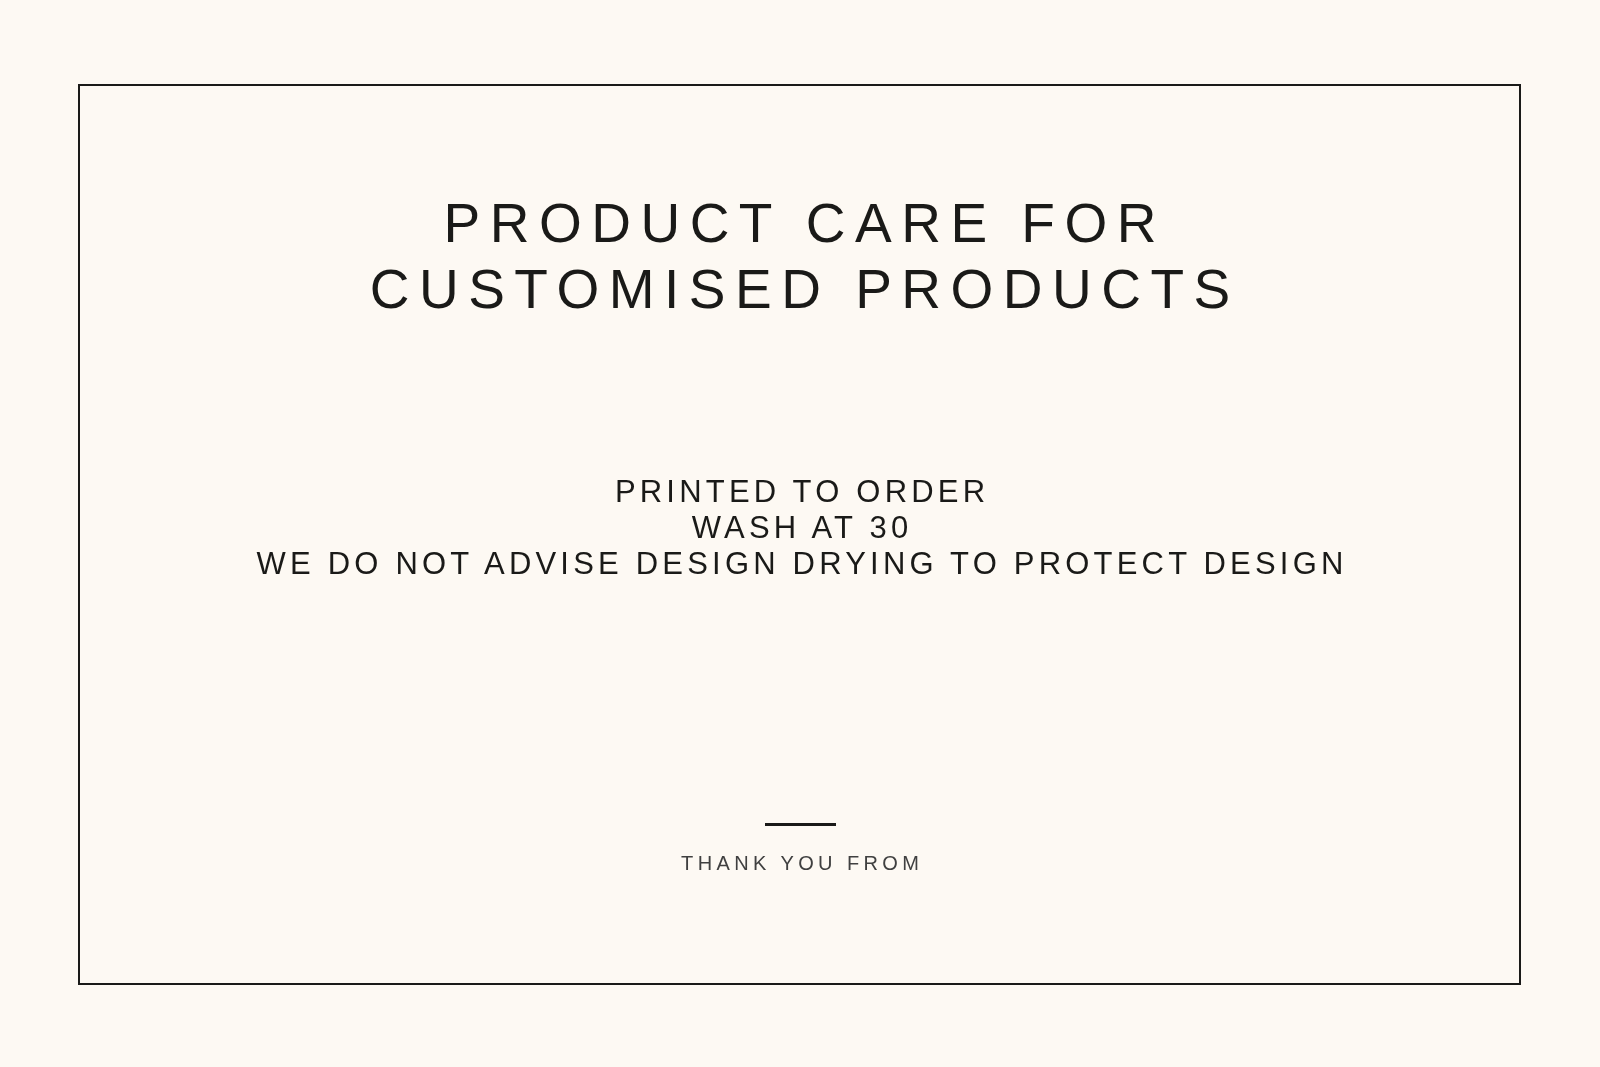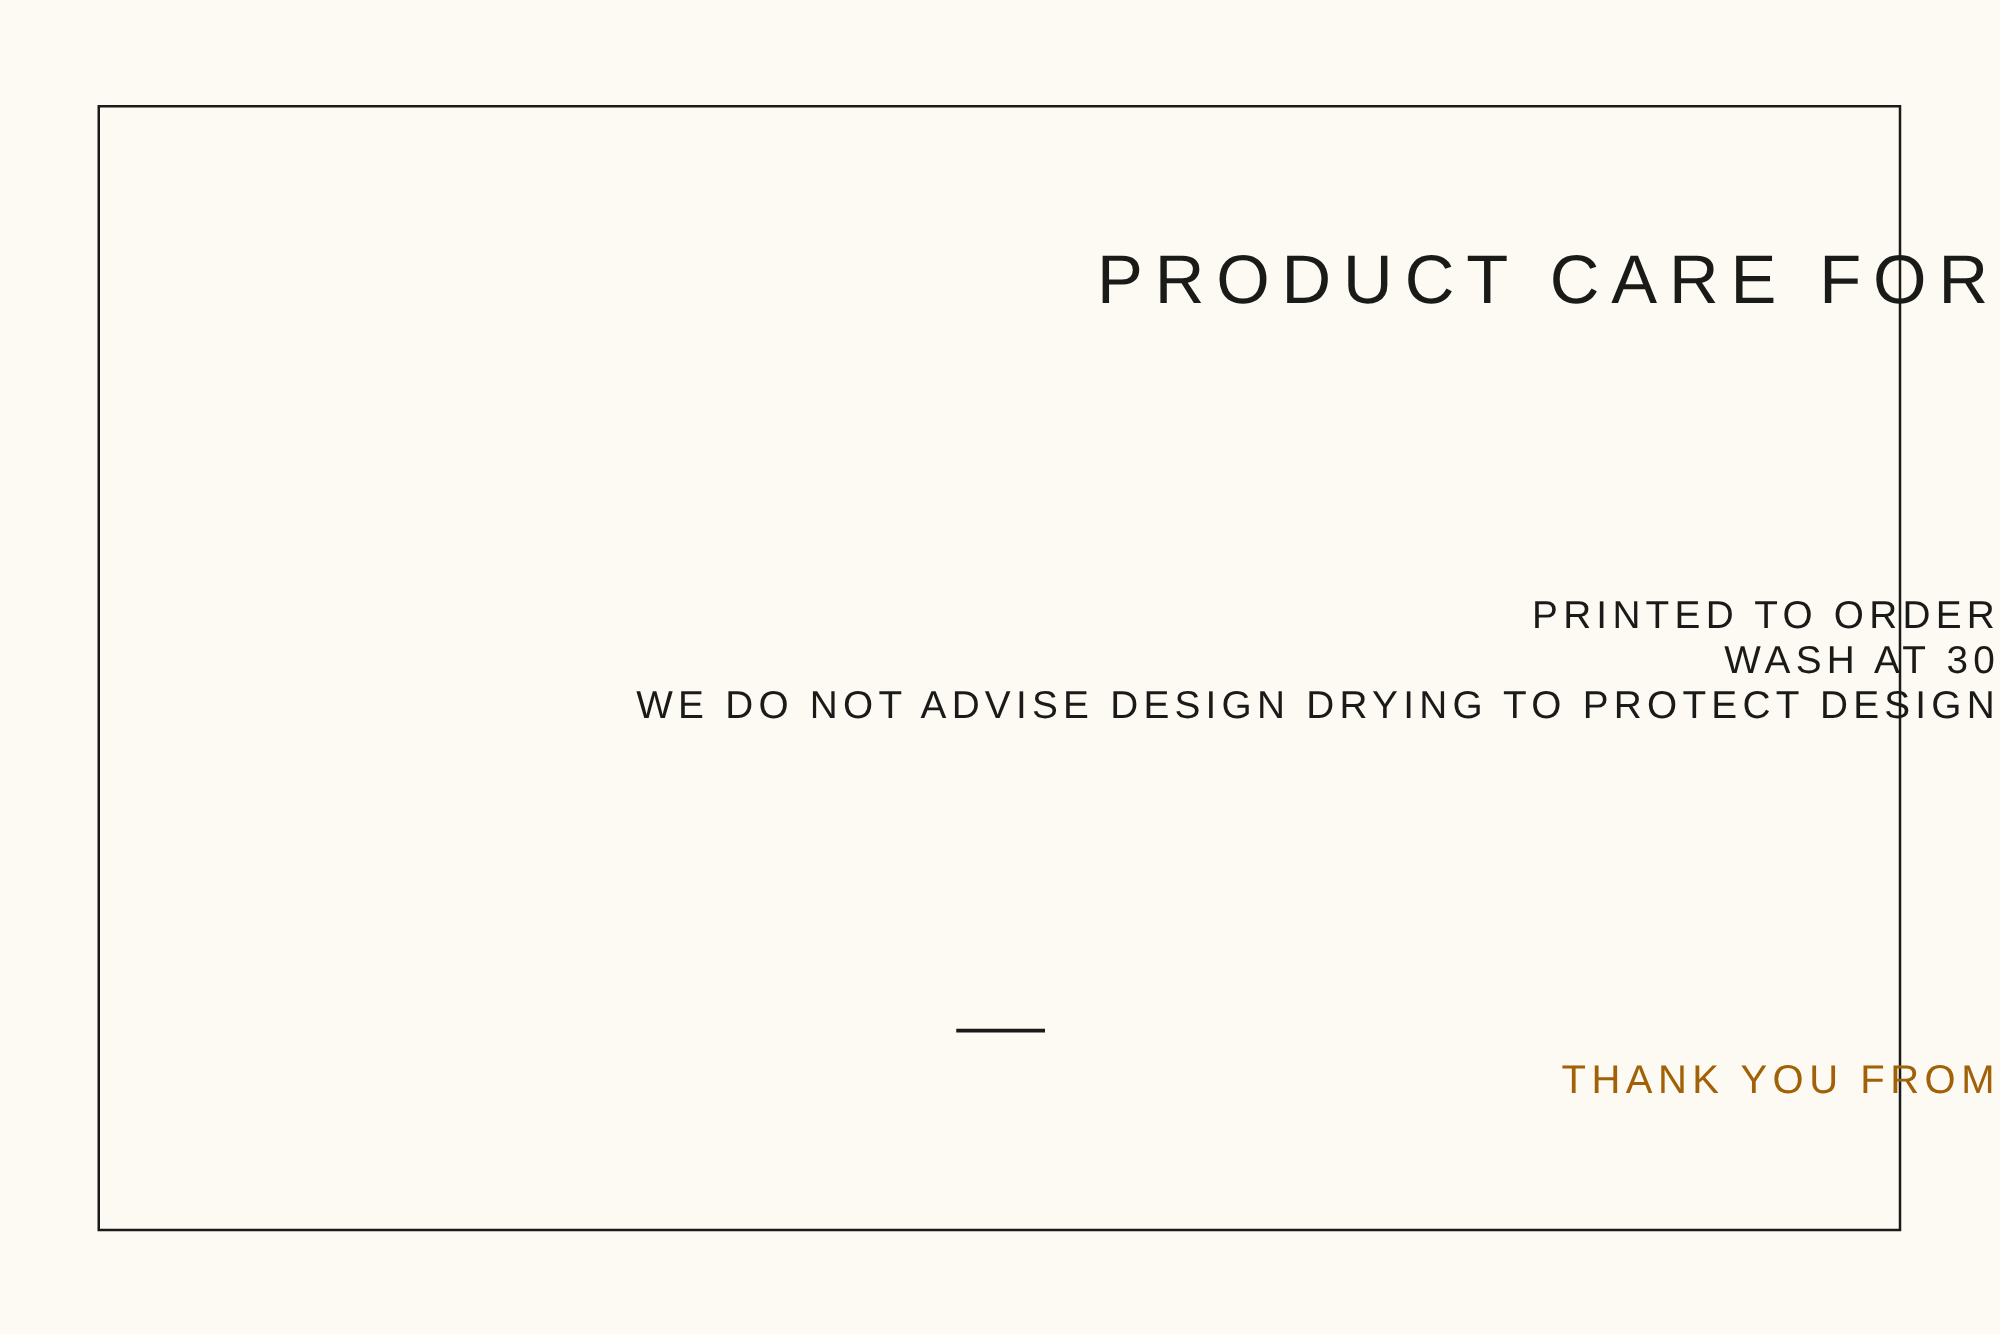--- a/index.html
+++ b/index.html
@@ -34,21 +34,21 @@
     box-sizing: border-box;
     pointer-events: none;
   }
 
   .content {
     position: absolute;
     left: 0;
     top: 0;
     width: 1600px;
     height: 1067px;
-    text-align: right;
+    text-align: center;
   }
 
   
   .title-block {
     position: absolute;
     left: 0;
     top: 190px;
     width: 1600px;
   }
 
@@ -101,40 +101,41 @@
   
   .footer-block {
     position: absolute;
     left: 0;
     top: 846px;
     width: 1600px;
   }
 
   .footer-line {
     display: block;
-    font-size: 32px;
+    font-size: 20px;
     font-weight: 300;
     letter-spacing: 4.4px;
     line-height: 34px;
-    color: #a16207;
+    color: #404040;
     white-space: nowrap;
     text-indent: 4.4px;
   }
 </style>
 </head>
 <body>
 
 <div class="card">
 
   <div class="frame"></div>
 
   <div class="content">
 
     <div class="title-block">
       <span class="title-line">PRODUCT CARE FOR</span>
+      <span class="title-line">CUSTOMISED PRODUCTS</span>
     </div>
 
     <div class="care-block">
       <span class="care-line">PRINTED TO ORDER</span>
       <span class="care-line">WASH AT 30</span>
       <span class="care-line">WE DO NOT ADVISE DESIGN DRYING TO PROTECT DESIGN</span>
     </div>
 
     <div class="divider-wrap">
       <div class="divider"></div>

